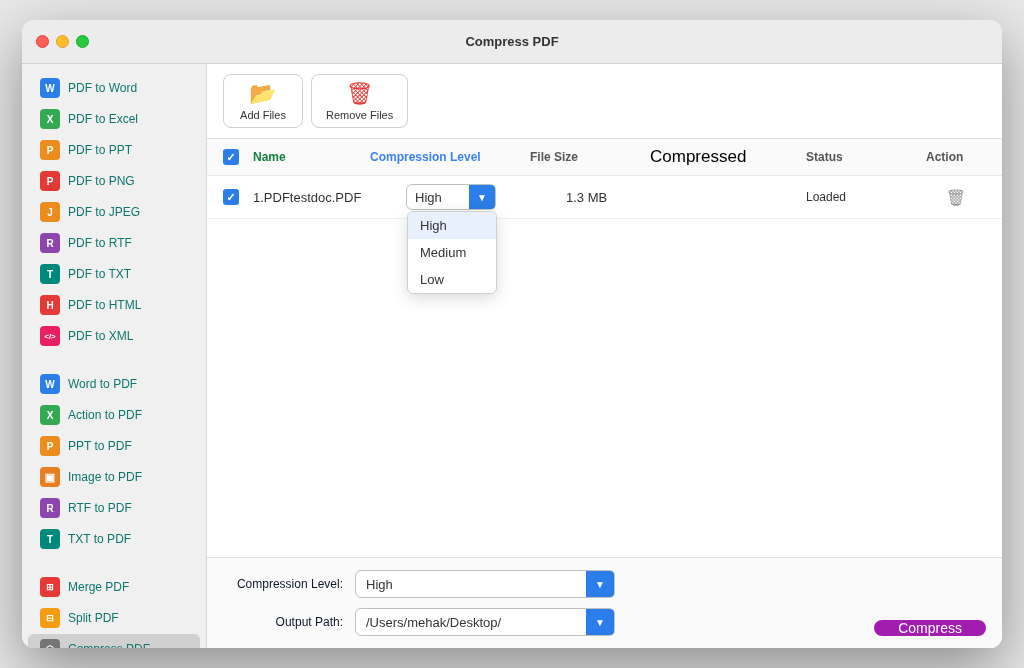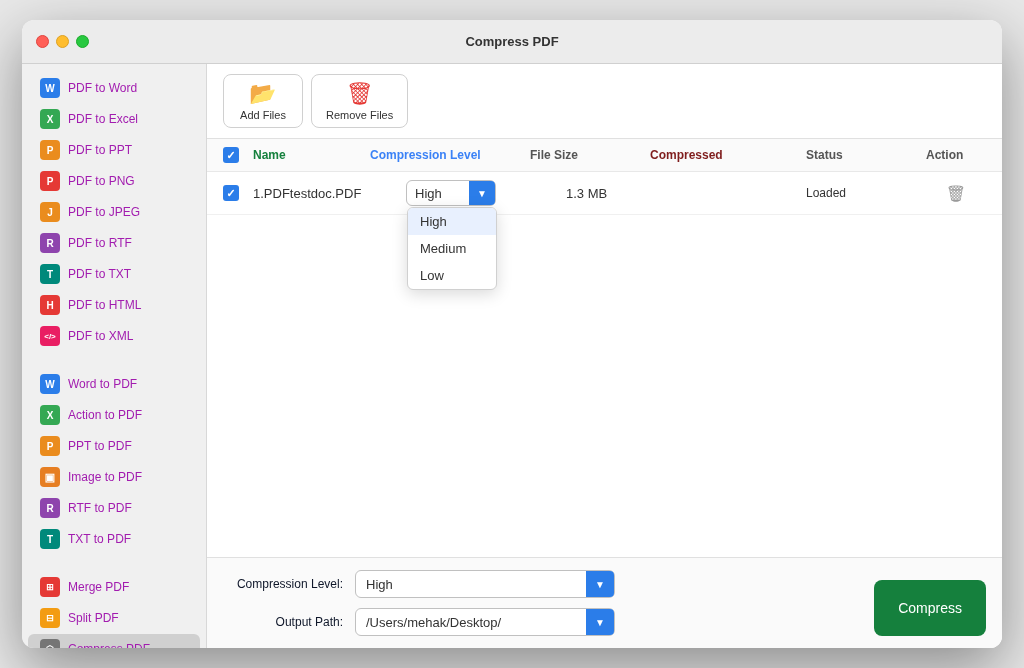--- a/index.html
+++ b/index.html
@@ -97,21 +97,21 @@
     .icon-blue { background: #2b7de9; }
     .icon-green { background: #34a853; }
     .icon-orange { background: #ea8c1e; }
     .icon-red { background: #e53935; }
     .icon-purple { background: #8e44ad; }
     .icon-teal { background: #00897b; }
     .icon-gray { background: #757575; }
     .icon-pink { background: #e91e63; }
     .sidebar-label {
       font-size: 12px;
-      color: #a21caf;
+      color: #0f766e;
     }
     .sidebar-divider {
       height: 1px;
       background: #d0d0d0;
       margin: 6px 12px;
     }
     .main {
       flex: 1;
       display: flex;
       flex-direction: column;
@@ -152,21 +152,21 @@
       align-items: center;
       padding: 8px 16px;
       border-bottom: 1px solid #e8e8e8;
       background: #fafafa;
       gap: 0;
     }
     .th-check { width: 30px; }
     .th-name { flex: 1; font-weight: 600; color: #15803d; font-size: 12px; }
     .th-compression { width: 160px; font-weight: 600; color: #3b82f6; font-size: 12px; }
     .th-filesize { width: 120px; font-weight: 600; color: #555; font-size: 12px; }
-    .th-compressed { width: 120px; font-weight: 700; color: #7f1d1d; font-size: 12px; }
+    .th-compressed { width: 120px; font-weight: 400; color: #000000; font-size: 17px; }
     .th-status { width: 120px; font-weight: 600; color: #555; font-size: 12px; margin-left: 36px; }
     .th-action { width: 60px; font-weight: 600; color: #555; font-size: 12px; }
     .table-row {
       display: flex;
       align-items: center;
       padding: 8px 16px;
       border-bottom: 1px solid #f0f0f0;
       position: relative;
       gap: 0;
     }
@@ -292,25 +292,25 @@
       height: 26px;
       display: flex;
       align-items: center;
       justify-content: center;
       border-radius: 0 4px 4px 0;
       color: white;
       font-size: 10px;
     }
     .compress-btn {
       margin-left: auto;
-      background: #15803d;
+      background: #a21caf;
       color: white;
       border: none;
       border-radius: 8px;
-      padding: 20px 24px;
+      padding: 0 24px;
       font-size: 14px;
       font-weight: 500;
       cursor: pointer;
     }
     .footer-fields {
       flex: 1;
       display: flex;
       flex-direction: column;
       gap: 10px;
     }

